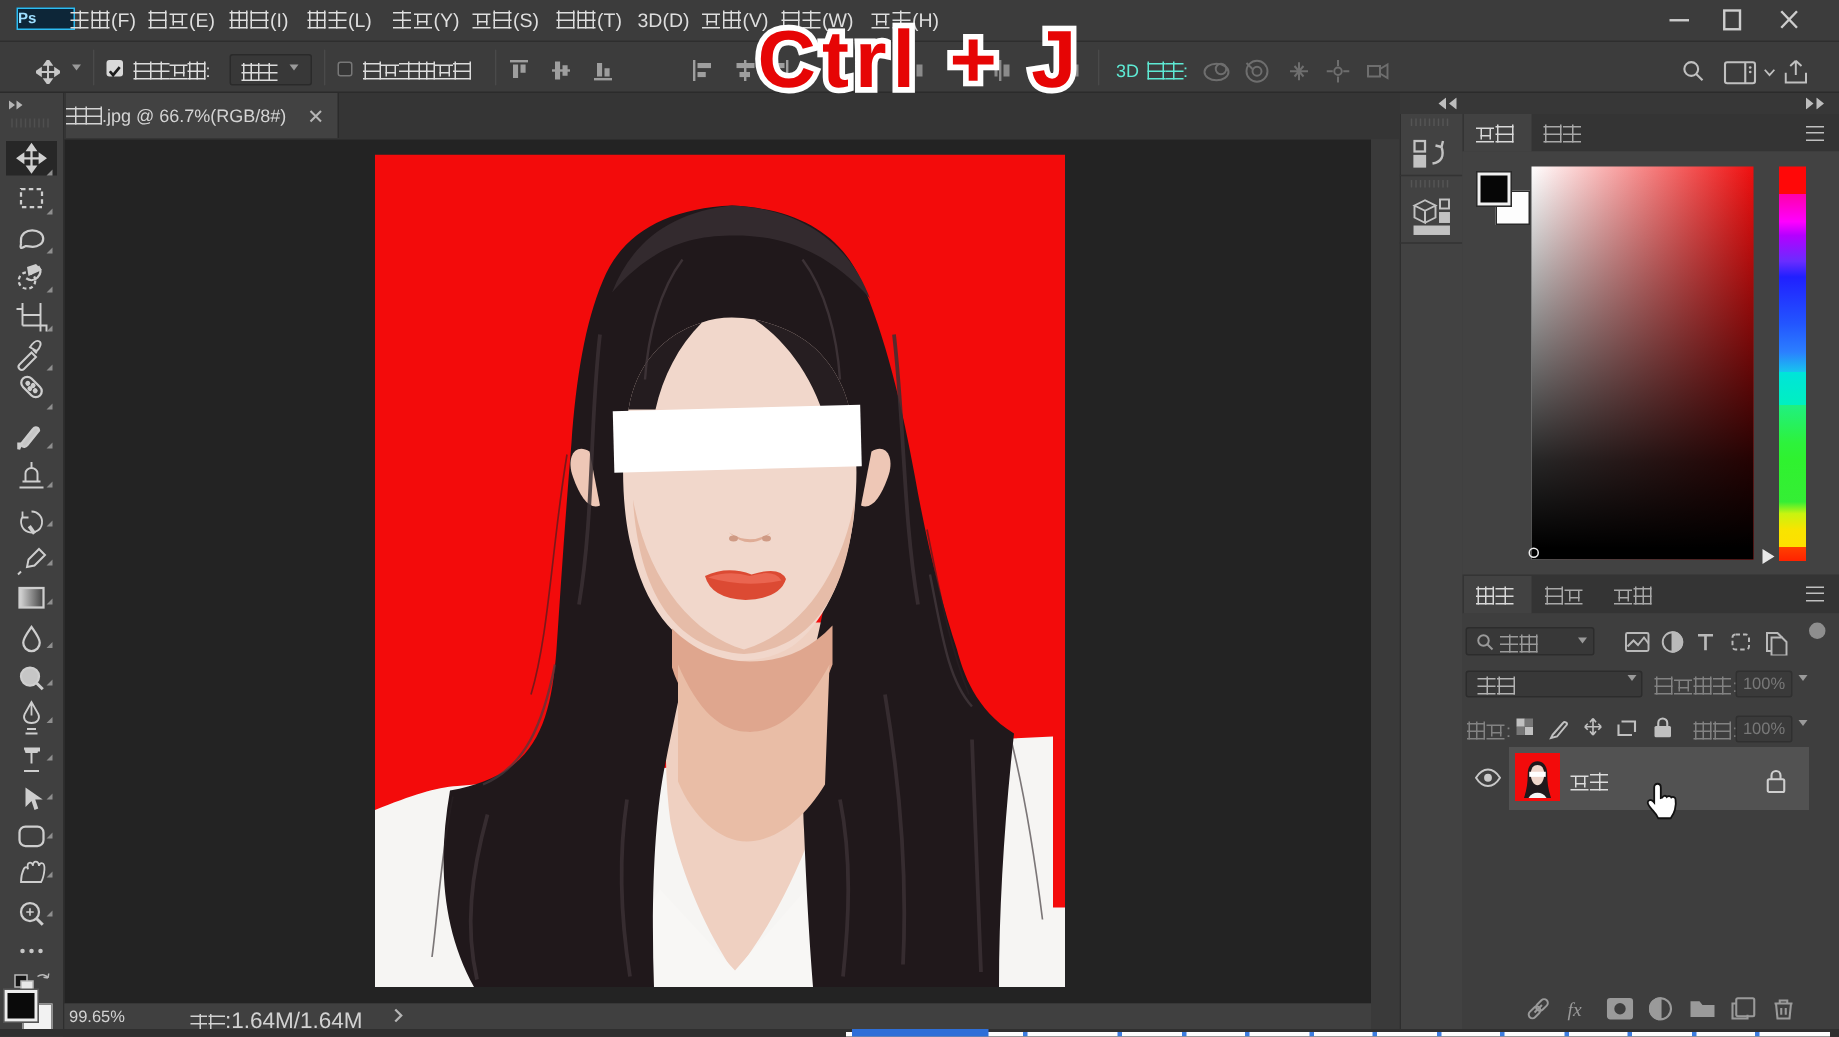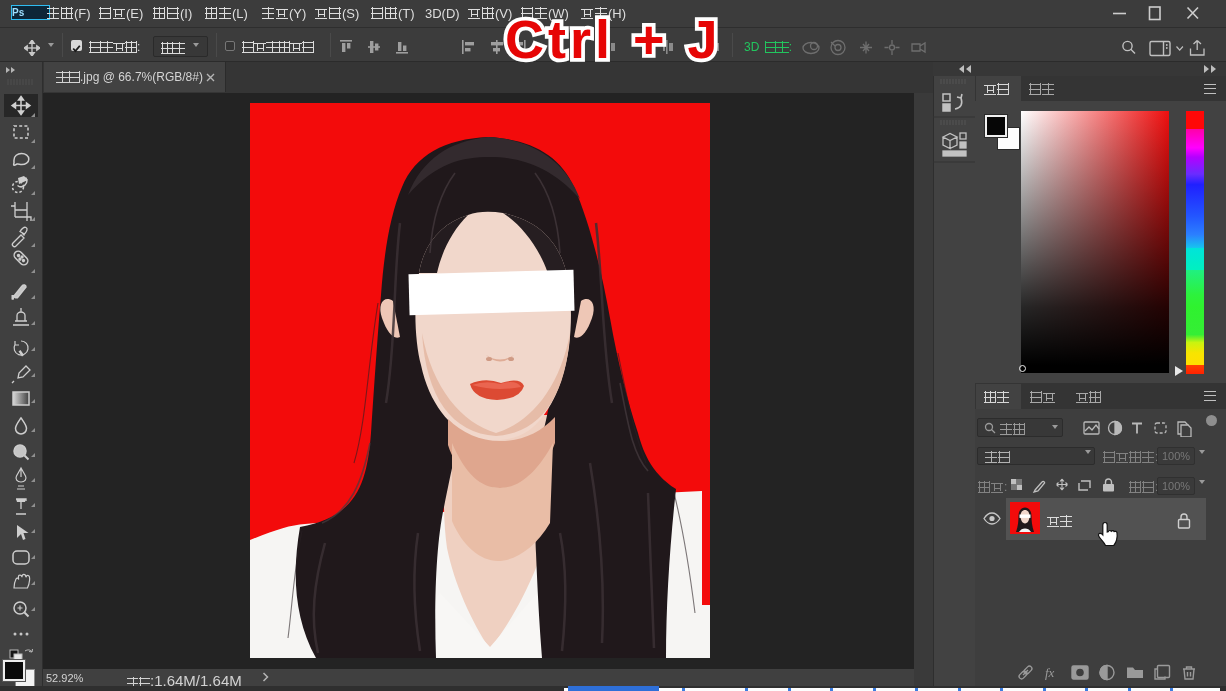--- a/index.html
+++ b/index.html
@@ -11,24 +11,24 @@
 .g3{background-image:linear-gradient(currentColor,currentColor),linear-gradient(currentColor,currentColor),linear-gradient(currentColor,currentColor),linear-gradient(currentColor,currentColor),linear-gradient(currentColor,currentColor),linear-gradient(currentColor,currentColor);background-size:1.3px 12px,1.3px 12px,12px 1.3px,12px 1.3px,12px 1.3px,1.3px 12px;background-position:.5px 0,10.5px 0,0 .5px,0 5.5px,0 10.5px,5.5px 0}
 .g4{background-image:linear-gradient(currentColor,currentColor),linear-gradient(currentColor,currentColor),linear-gradient(currentColor,currentColor),linear-gradient(currentColor,currentColor),linear-gradient(currentColor,currentColor);background-size:12px 1.3px,12px 1.3px,1.3px 7px,1.3px 7px,7px 1.3px;background-position:0 1.5px,0 10.5px,2.5px 3px,8.5px 3px,2.5px 6.5px}
 
 #menubar{left:0;top:0;width:1226px;height:27px;background:#3c3c3c}
 .mi{position:absolute;top:6px;font-size:13px;color:#dedede;white-space:nowrap}
 .mi .g{width:13px;height:13px;margin-right:.5px}
 
 #optbar{left:0;top:27px;width:1226px;height:35px;background:#3c3c3c;border-top:1px solid #2e2e2e;border-bottom:1px solid #2b2b2b}
 .sep{position:absolute;top:33px;width:1px;height:24px;background:#333;border-right:1px solid #4a4a4a}
 .obtxt{position:absolute;font-size:12px;color:#dcdcdc;white-space:nowrap}
-.dim{color:#22c55e}
+.dim{color:#5eead4}
 
 #tabbar{left:43px;top:62px;width:890px;height:31px;background:#353535}
-#doctab{position:absolute;left:44px;top:62px;width:182px;height:30px;background:#424242;border-right:1px solid #2b2b2b;color:#d4d4d4;font-size:12px;line-height:30px;padding-left:12px}
+#doctab{position:absolute;left:44px;top:62px;width:182px;height:30px;background:#424242;border-right:1px solid #2b2b2b;color:#d4d4d4;font-size:12px;line-height:30px;}
 
 #toolbar{left:0;top:62px;width:43px;height:629px;background:#404040;border-right:1px solid #2e2e2e}
 
 #canvas{left:43px;top:93px;width:871px;height:576px;background:#232323}
 #statusbar{left:43px;top:669px;width:871px;height:17px;background:#404040;color:#cfcfcf;font-size:11px}
 #underbar{left:0;top:686px;width:1226px;height:5px;background:#2f2f2f}
 
 #gutter{left:914px;top:93px;width:19px;height:593px;background:#3a3a3a}
 #strip{left:933px;top:62px;width:42px;height:624px;background:#424242;border-left:1px solid #2e2e2e}
 #dock{left:975px;top:62px;width:251px;height:624px;background:#414141}
@@ -287,21 +287,21 @@
 <g stroke="#2a2125" stroke-width="1.1" fill="none" opacity="0.6">
 <path d="M128 200 C118 260 116 320 104 360"></path>
 <path d="M368 250 C378 300 384 330 396 360"></path>
 <path d="M52 428 C44 465 42 505 38 535"></path>
 <path d="M424 390 C434 430 440 470 445 510"></path>
 </g>
 
 <rect x="159" y="169" width="165" height="41" fill="#ffffff" transform="rotate(-1.5 241 189)"></rect>
 </svg>
 <div class="abs" id="statusbar"></div>
-<div class="abs" style="left:46px;top:672px;font-size:11px;color:#d2d2d2">52.92%</div>
+<div class="abs" style="left:46px;top:672px;font-size:11px;color:#d2d2d2">99.65%</div>
 <div class="abs" style="left:127px;top:672px;font-size:15px;color:#d2d2d2"><i class="g g1" style="width:11px;height:11px"></i><i class="g g2" style="width:11px;height:11px;margin-left:1px"></i>:1.64M/1.64M</div>
 <svg class="abs" style="left:262px;top:672px" width="7" height="10" viewBox="0 0 7 10">
     <path d="M1.5 1l4 4-4 4" stroke="#b5b5b5" stroke-width="1.5" fill="none"></path>
   </svg>
 
 <div class="abs" style="left:564px;top:688px;width:656px;height:3px;background:#fdfdfd;z-index:9"></div>
 <div class="abs" style="left:568px;top:686px;width:91px;height:5px;background:#2e6fd8;z-index:10"></div>
 <svg class="abs" style="left:660px;top:688px;z-index:11" width="560" height="3" viewBox="0 0 560 3">
     <g fill="#3d7de0">
       <rect x="22" width="3" height="3"></rect>

